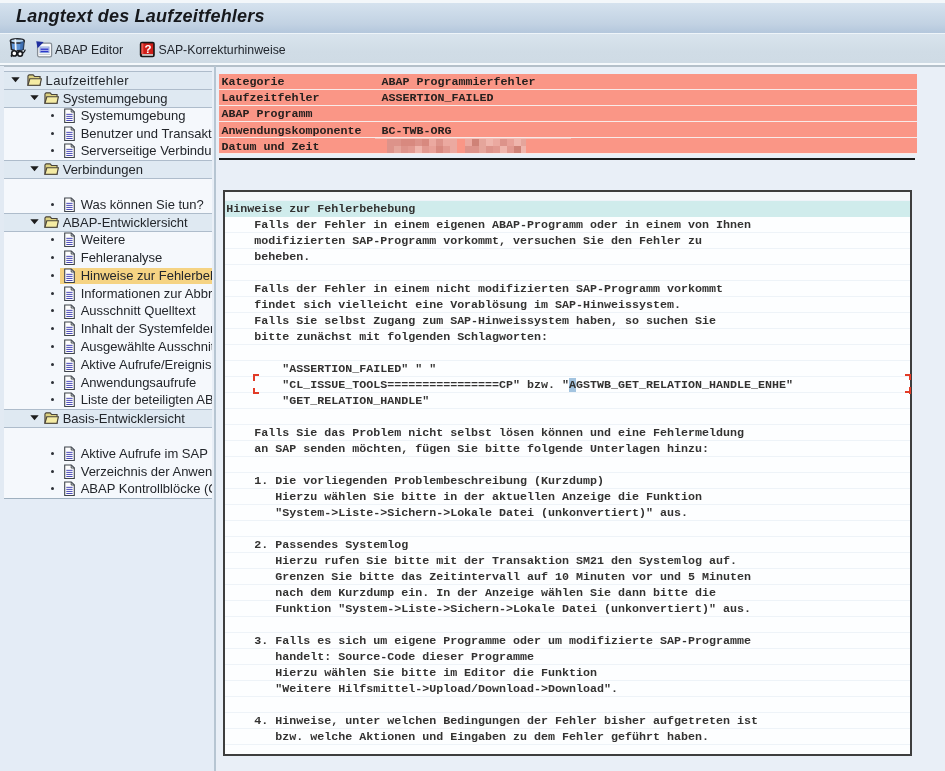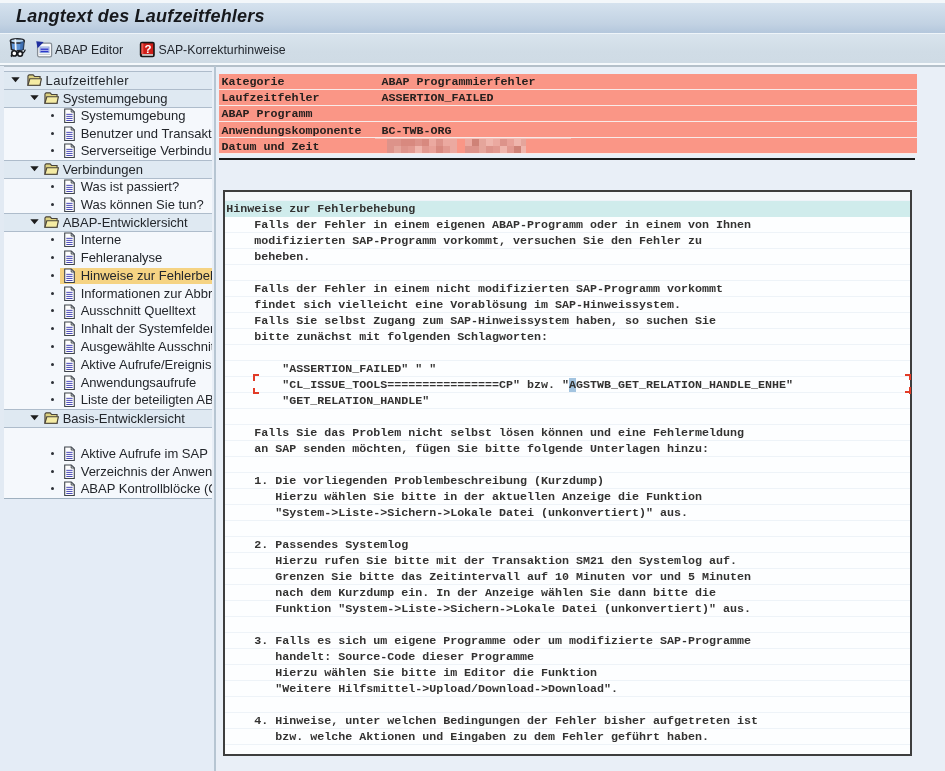--- a/index.html
+++ b/index.html
@@ -145,27 +145,20 @@
     </div>
 <div class="trow frow" style="top:88.9px;height:18.79px">
       <svg class="tri" style="left:26.0px" width="9" height="5.5" viewBox="0 0 9 5.5">
         <path d="M0.3 0.3 L8.7 0.3 L4.5 5.2 Z" fill="#1c1c1c"></path>
       </svg>
       <svg class="fico" style="left:40.3px" width="15" height="13.6" viewBox="0 0 15.5 14">
         <use href="#folderico"></use>
       </svg>
       <span class="ttxt" style="left:58.7px;">Verbindungen</span>
     </div>
-<div class="trow lrow" style="top:106.7px;height:17.79px">
-      <span class="blt" style="left:46.9px"></span>
-      <svg class="dico" style="left:60.3px" width="11" height="15.5" viewBox="0 0 11 15">
-        <use href="#docico"></use>
-      </svg>
-      <span class="ttxt" style="left:76.7px;">Was ist passiert?</span>
-    </div>
 <div class="trow frow" style="top:142.3px;height:18.79px">
       <svg class="tri" style="left:26.0px" width="9" height="5.5" viewBox="0 0 9 5.5">
         <path d="M0.3 0.3 L8.7 0.3 L4.5 5.2 Z" fill="#1c1c1c"></path>
       </svg>
       <svg class="fico" style="left:40.3px" width="15" height="13.6" viewBox="0 0 15.5 14">
         <use href="#folderico"></use>
       </svg>
       <span class="ttxt" style="left:58.7px;">ABAP-Entwicklersicht</span>
     </div>
 <div class="trow lrow" style="top:124.5px;height:17.79px">
@@ -173,21 +166,21 @@
       <svg class="dico" style="left:60.3px" width="11" height="15.5" viewBox="0 0 11 15">
         <use href="#docico"></use>
       </svg>
       <span class="ttxt" style="left:76.7px;">Was können Sie tun?</span>
     </div>
 <div class="trow lrow" style="top:160.1px;height:17.79px">
       <span class="blt" style="left:46.9px"></span>
       <svg class="dico" style="left:60.3px" width="11" height="15.5" viewBox="0 0 11 15">
         <use href="#docico"></use>
       </svg>
-      <span class="ttxt" style="left:76.7px;">Interne</span>
+      <span class="ttxt" style="left:76.7px;">Weitere</span>
     </div>
 <div class="trow lrow" style="top:177.9px;height:17.79px">
       <span class="blt" style="left:46.9px"></span>
       <svg class="dico" style="left:60.3px" width="11" height="15.5" viewBox="0 0 11 15">
         <use href="#docico"></use>
       </svg>
       <span class="ttxt" style="left:76.7px;">Fehleranalyse</span>
     </div>
 <div class="trow lrow" style="top:195.7px;height:17.79px">
       <div class="hlbar"></div>

